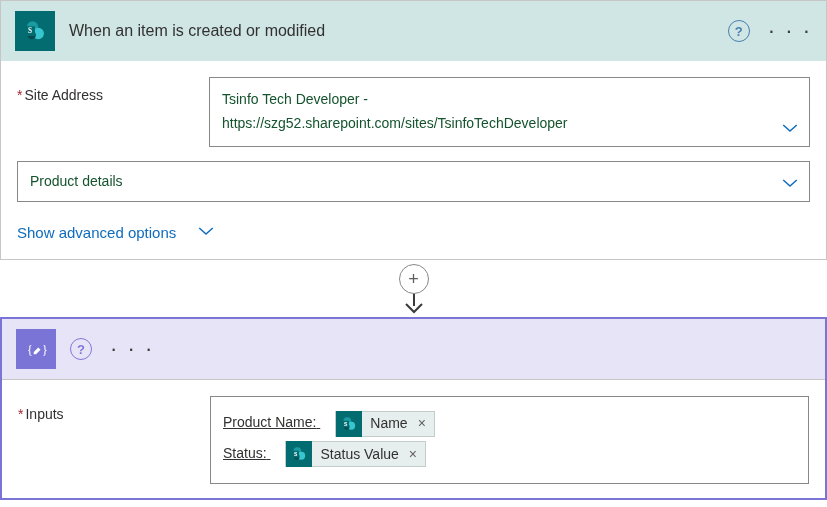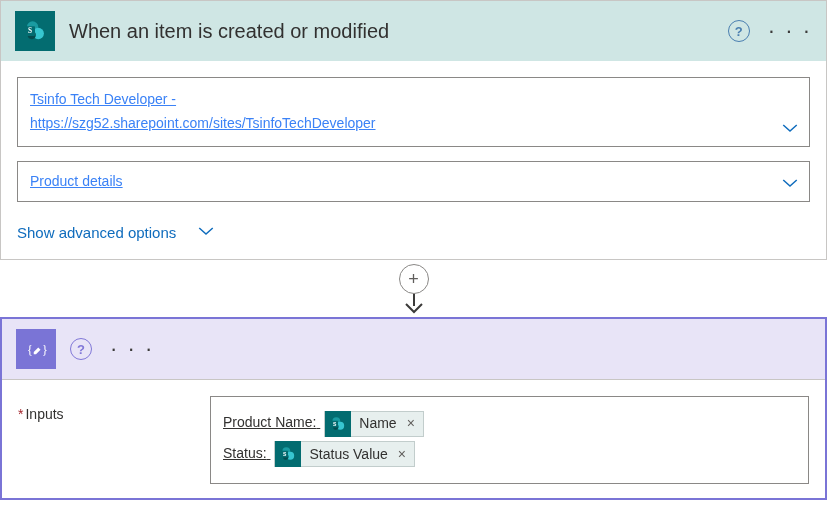--- a/index.html
+++ b/index.html
@@ -29,21 +29,21 @@
 
   .header-icon {
     width: 40px; height: 40px;
     display: flex; align-items: center; justify-content: center;
     flex-shrink: 0;
   }
   .icon-sharepoint { background: #036c70; }
   .icon-compose { background: #7a74d6; }
 
   .header-title {
-    font-size: 20px;
+    font-size: 16px;
     flex: 1;
     color: #323130;
   }
 
   .hdr-right { display: flex; gap: 18px; align-items: center; }
   .help-circle {
     width: 22px; height: 22px; border: 1.5px solid #4a7fb0; border-radius: 50%;
     display: flex; align-items: center; justify-content: center;
     color: #4a7fb0; font-size: 13px; font-weight: 600; cursor: pointer;
   }
@@ -70,21 +70,21 @@
     border: 1px solid #8a8886;
     background: #fff;
     display: flex;
     align-items: center;
     position: relative;
     min-height: 36px;
     padding: 8px 25px 8px 12px;
     cursor: pointer;
   }
   .dropdown.tall { padding: 10px 40px 10px 12px; }
-  .dropdown-text { color: #3b82f6; line-height: 1.7; text-decoration: underline; }
+  .dropdown-text { color: #14532d; line-height: 1.7; }
   .chev { position: absolute; right: 10px; bottom: 8px; }
 
   .show-adv {
     color: #0f6cbd;
     font-size: 15px;
     display: inline-flex;
     align-items: center;
     gap: 21px;
     cursor: pointer;
     padding: 8px 0 4px 0;
@@ -110,21 +110,21 @@
     flex:1;
     border:1px solid #8a8886;
     padding: 10px 12px 14px 12px;
     min-height: 70px;
     line-height: 2.2;
     text-decoration: underline;
   }
   .token {
     display:inline-flex; align-items:center; vertical-align: middle;
     background: #e7efee; border:1px solid #c2cdcc;
-    height: 26px; margin: 0 4px;
+    height: 26px; margin: 0 15px;
   }
   .token .tk-icon {
     width: 26px; height: 26px; background:#036c70;
     display:flex; align-items:center; justify-content:center;
   }
   .token .tk-label { padding: 0 8px 0 8px; font-size:14px; }
   .token .tk-x { padding: 0 8px 0 2px; color:#605e5c; cursor:pointer; }
 
   svg.chev-svg { width:18px; height:14px; }
   svg.sp-svg { width:26px; height:26px; }
@@ -148,20 +148,21 @@
     </div>
     <div class="header-title">When an item is created or modified</div>
     <div class="hdr-right">
       <div class="help-circle">?</div>
       <div class="dots">· · ·</div>
     </div>
   </div>
 
   <div class="card-body">
     <div class="form-row">
+      <div class="form-label"><span class="req">*</span><span>Site Address</span></div>
       <div class="dropdown tall">
         <div class="dropdown-text" style="white-space:pre-line;">Tsinfo Tech Developer -
 https://szg52.sharepoint.com/sites/TsinfoTechDeveloper</div>
         <span class="chev"><svg class="chev-svg" viewBox="0 0 24 16">
               <polyline points="3,4 12,12 21,4" fill="none" stroke="#0f6cbd" stroke-width="2"></polyline>
             </svg></span>
       </div>
     </div>
 
     <div class="form-row">

